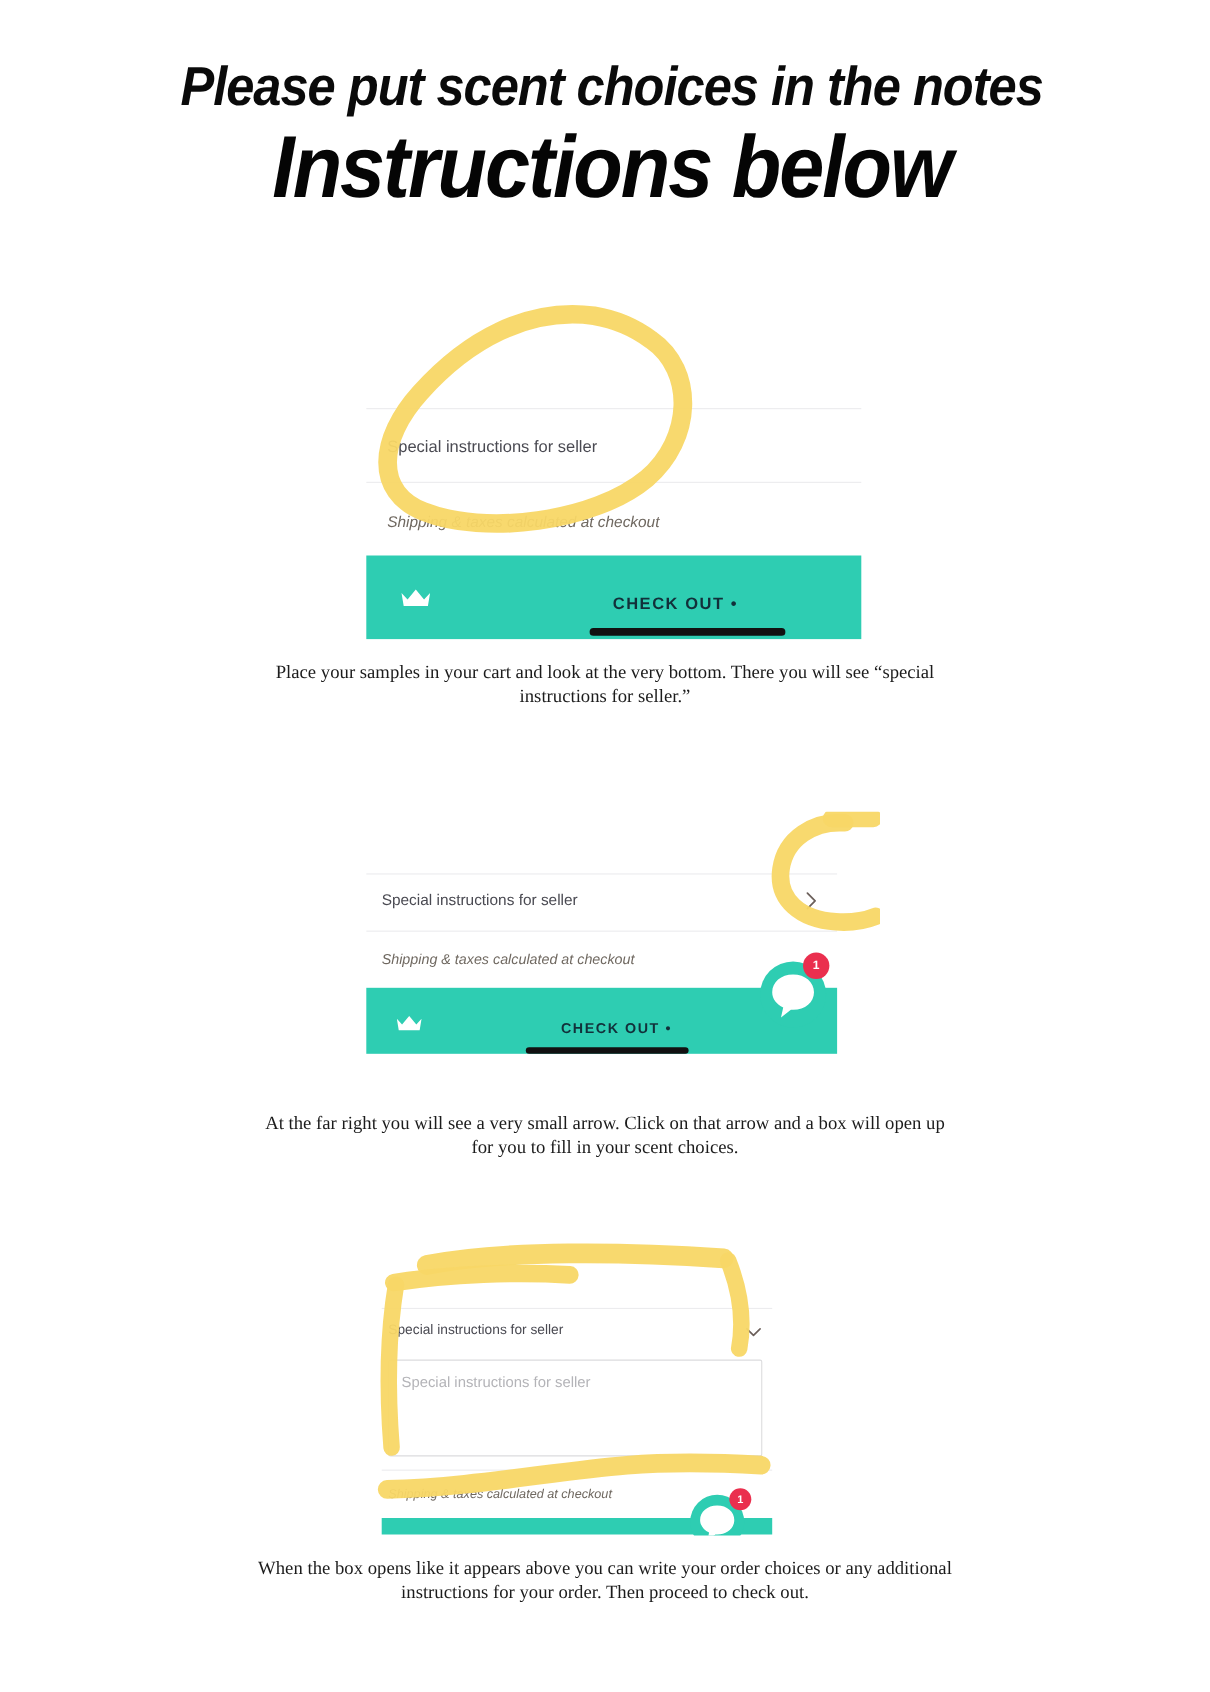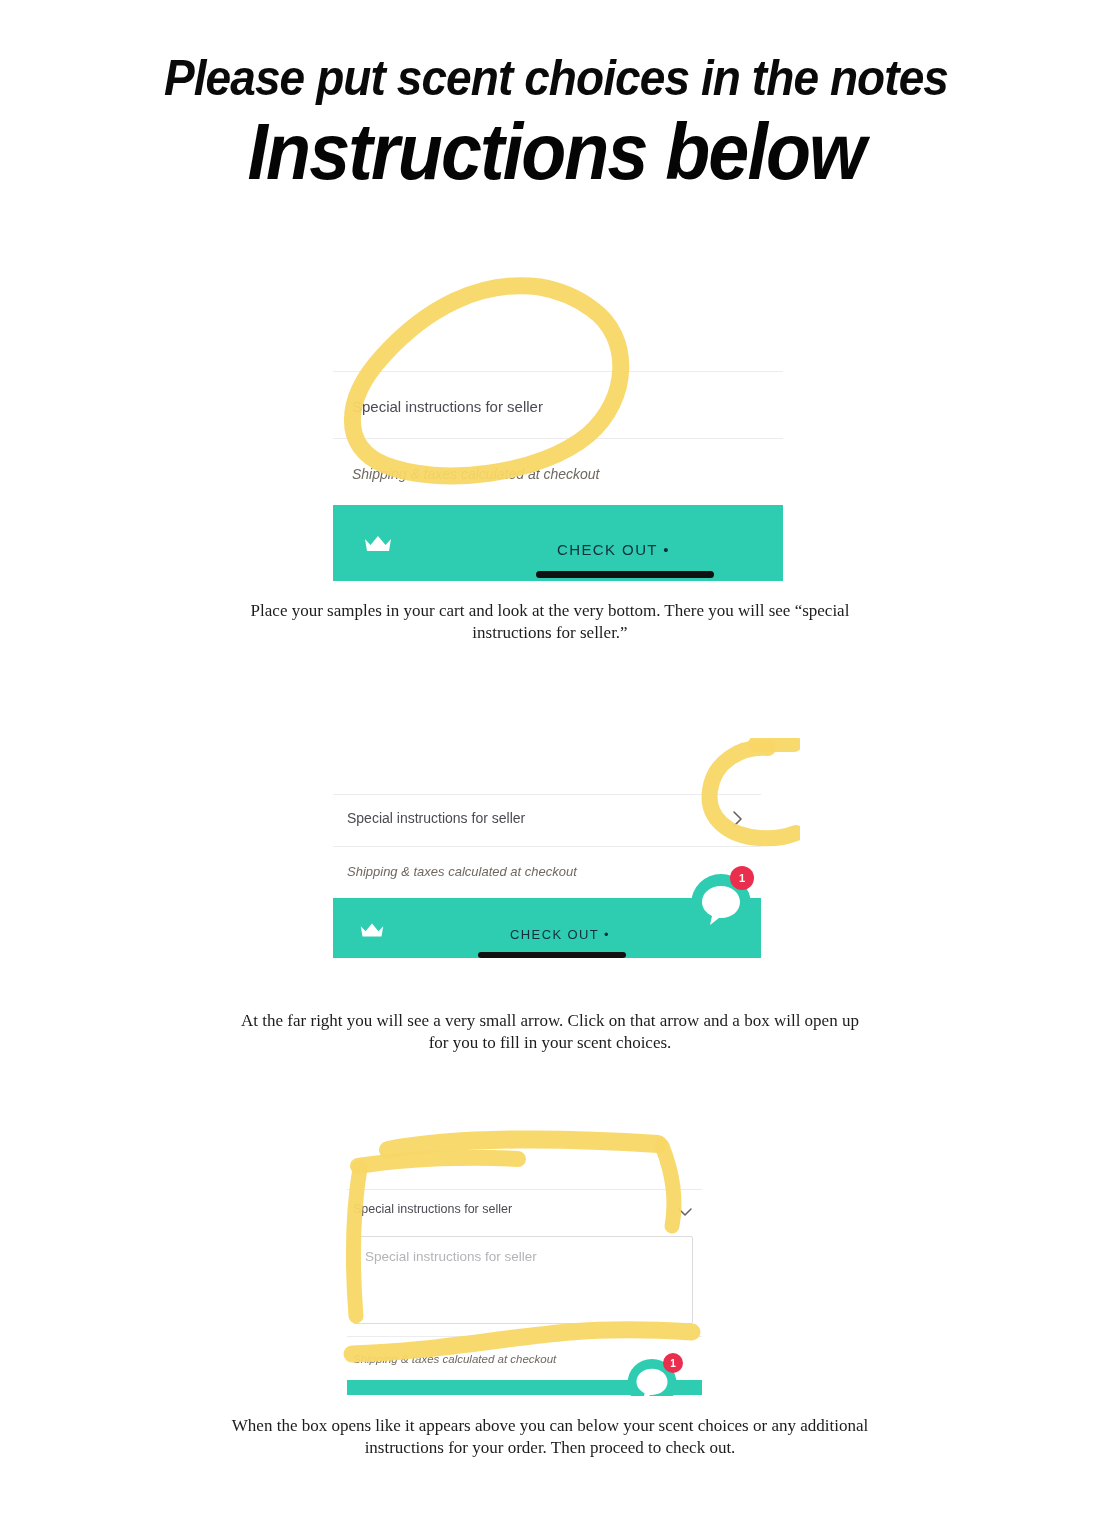--- a/index.html
+++ b/index.html
@@ -66,21 +66,21 @@
     font-family: "Liberation Sans", sans-serif;
     white-space: nowrap;
   }
   .checkout-bar {
     position: absolute;
     background: #2ecdb2;
   }
   .checkout-label {
     position: absolute;
     color: #12303a;
-    font-weight: normal;
+    font-weight: bold;
     font-size: 15px;
     letter-spacing: 1.4px;
     font-family: "Liberation Sans", sans-serif;
     white-space: nowrap;
   }
   .home-indicator {
     position: absolute;
     background: #111111;
     border-radius: 4px;
   }
@@ -254,13 +254,13 @@
 
   <path d="M18 40 C 70 32, 130 30, 178 33" fill="none" stroke="#f8d766" stroke-width="16" stroke-linecap="round" opacity="0.95"></path>
 
   <path d="M20 42 C 12 90, 12 140, 16 190" fill="none" stroke="#f8d766" stroke-width="15" stroke-linecap="round" opacity="0.95"></path>
 
   <path d="M322 20 C 334 50, 336 78, 332 100" fill="none" stroke="#f8d766" stroke-width="15" stroke-linecap="round" opacity="0.95"></path>
 
   <path d="M12 228 C 90 226, 160 212, 230 206 C 280 202, 320 204, 352 206" fill="none" stroke="#f8d766" stroke-width="17" stroke-linecap="round" opacity="0.95"></path>
 </svg>
 
-<div class="caption" style="top:1415px;">When the box opens like it appears above you can below your scent choices or any additional instructions for your order. Then proceed to check out.</div>
+<div class="caption" style="top:1415px;">When the box opens like it appears above you can write your order choices or any additional instructions for your order. Then proceed to check out.</div>
 
 </body></html>

